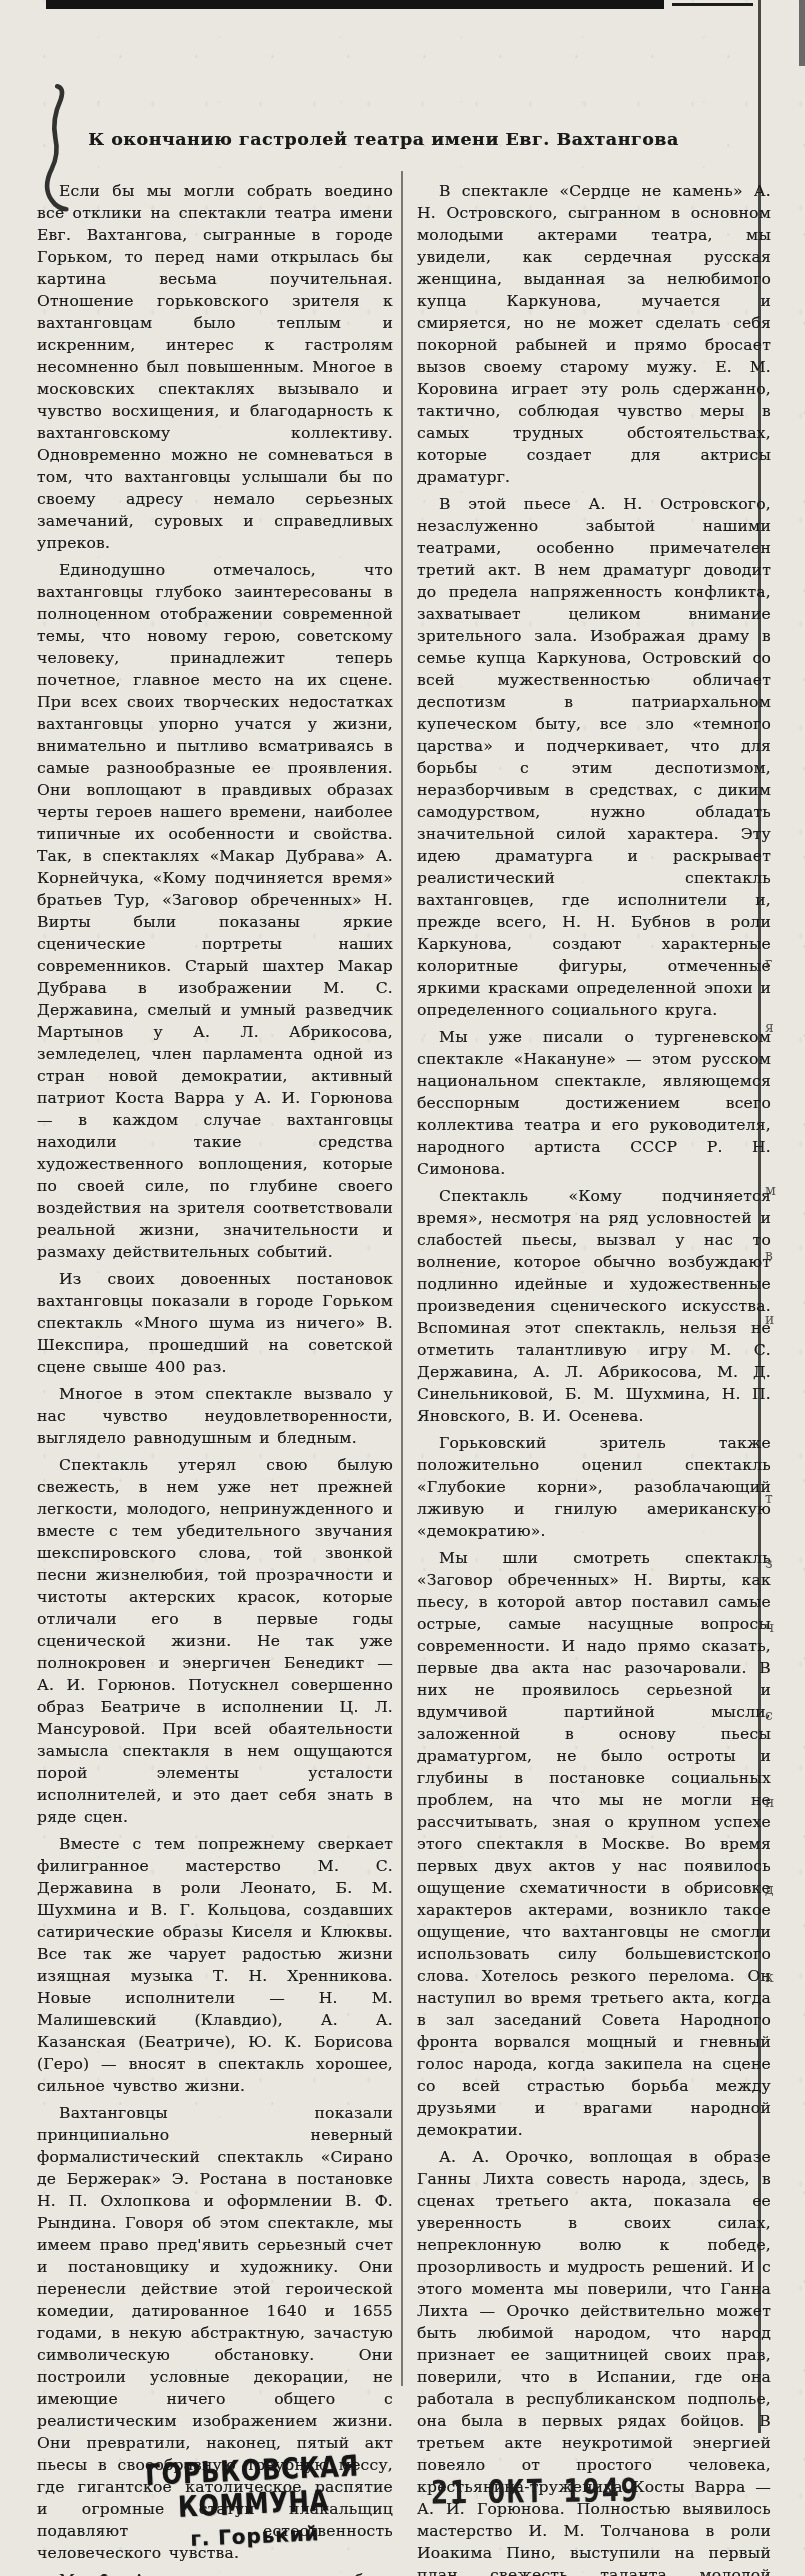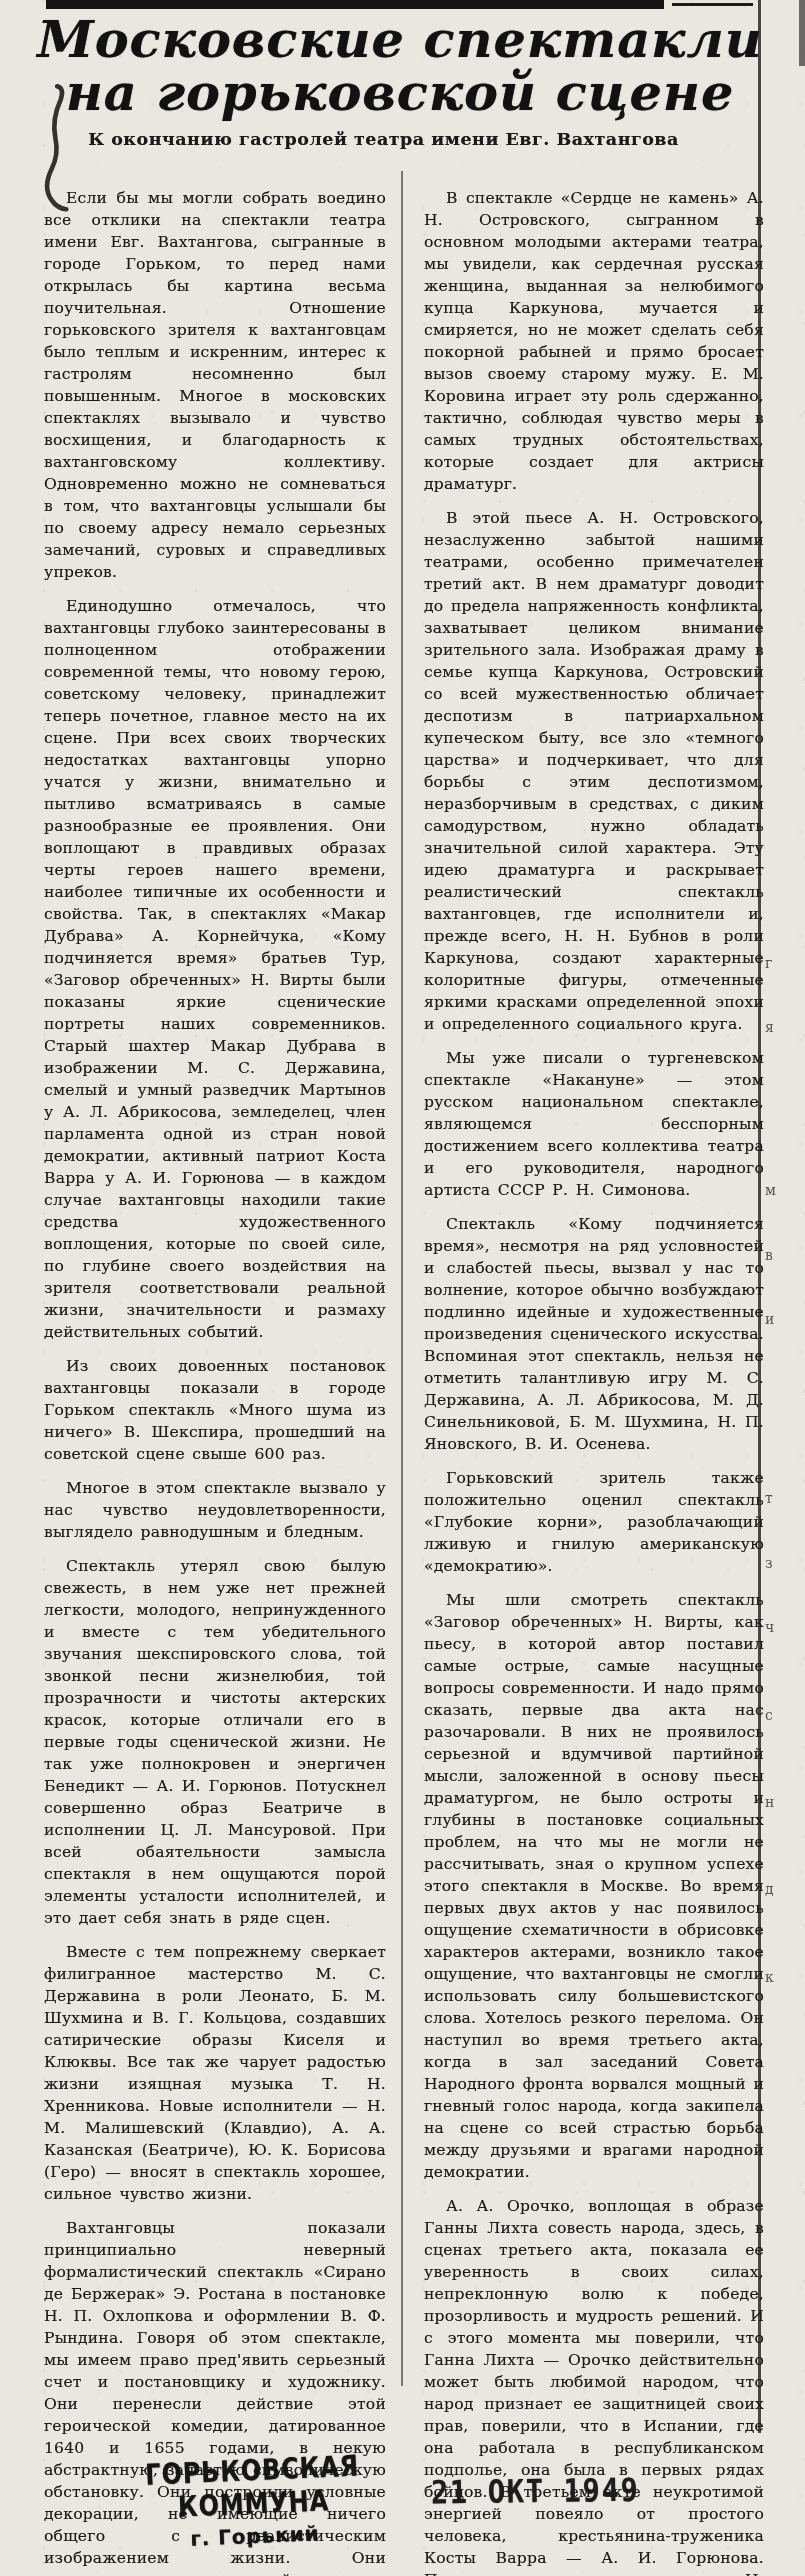--- a/index.html
+++ b/index.html
@@ -44,21 +44,21 @@
 
   .col{
     position:absolute;top:175px;
     font-size:15.6px;line-height:22px;
     color:#1b1b1b;text-align:justify;
     word-spacing:2.3px;letter-spacing:0.2px;
     text-shadow:0 0 0.6px rgba(10,10,10,.45);
   }
   #col-left{left:32px;width:366px;}
   #col-right{left:412px;width:364px;}
-  .col p{margin:12px;text-indent:22px;}
+  .col p{margin:5px;text-indent:22px;}
 
   .hand-mark{position:absolute;left:22px;top:79px;width:74px;height:156px;}
 
   .stamp-org{
     position:absolute;left:88px;top:2458px;width:331px;
     transform:rotate(-2.5deg);
     color:#161616;text-align:center;
     font-family:"DejaVu Sans", sans-serif;
     text-shadow:0 0 0.9px rgba(0,0,0,.6), 0.9px 0.9px 0 rgba(0,0,0,.12);
   }
@@ -90,31 +90,27 @@
   <div class="rule-top-thick"></div>
   <div class="rule-top-thin"></div>
   <div class="rule-right"></div>
   <div class="rule-corner"></div>
   <div class="rule-center"></div>
 
   <svg class="hand-mark" viewBox="0 0 80 170">
     <path d="M38,8 q8,2 4,14 q-10,22 -6,42 q4,18 -4,34 q-10,20 0,34 q6,9 16,10" fill="none" stroke="#1e1e1e" stroke-width="5" stroke-linecap="round" opacity=".9"></path>
   </svg>
 
-  <div class="title">
-    <div>Московские спектакли</div>
-    <div>на горьковской сцене</div>
-  </div>
 
   <div class="subtitle">К окончанию гастролей театра имени Евг. Вахтангова</div>
 
   <div class="col" id="col-left">
     <p>Если бы мы могли собрать воедино все отклики на спектакли театра имени Евг. Вахтангова, сыгранные в городе Горьком, то перед нами открылась бы картина весьма поучительная. Отношение горьковского зрителя к вахтанговцам было теплым и искренним, интерес к гастролям несомненно был повышенным. Многое в московских спектаклях вызывало и чувство восхищения, и благодарность к вахтанговскому коллективу. Одновременно можно не сомневаться в том, что вахтанговцы услышали бы по своему адресу немало серьезных замечаний, суровых и справедливых упреков.</p>
     <p>Единодушно отмечалось, что вахтанговцы глубоко заинтересованы в полноценном отображении современной темы, что новому герою, советскому человеку, принадлежит теперь почетное, главное место на их сцене. При всех своих творческих недостатках вахтанговцы упорно учатся у жизни, внимательно и пытливо всматриваясь в самые разнообразные ее проявления. Они воплощают в правдивых образах черты героев нашего времени, наиболее типичные их особенности и свойства. Так, в спектаклях «Макар Дубрава» А. Корнейчука, «Кому подчиняется время» братьев Тур, «Заговор обреченных» Н. Вирты были показаны яркие сценические портреты наших современников. Старый шахтер Макар Дубрава в изображении М. С. Державина, смелый и умный разведчик Мартынов у А. Л. Абрикосова, земледелец, член парламента одной из стран новой демократии, активный патриот Коста Варра у А. И. Горюнова — в каждом случае вахтанговцы находили такие средства художественного воплощения, которые по своей силе, по глубине своего воздействия на зрителя соответствовали реальной жизни, значительности и размаху действительных событий.</p>
-    <p>Из своих довоенных постановок вахтанговцы показали в городе Горьком спектакль «Много шума из ничего» В. Шекспира, прошедший на советской сцене свыше 600 раз.</p>
+    <p>Из своих довоенных постановок вахтанговцы показали в городе Горьком спектакль «Много шума из ничего» В. Шекспира, прошедший на советской сцене свыше 400 раз.</p>
     <p>Многое в этом спектакле вызвало у нас чувство неудовлетворенности, выглядело равнодушным и бледным.</p>
     <p>Спектакль утерял свою былую свежесть, в нем уже нет прежней легкости, молодого, непринужденного и вместе с тем убедительного звучания шекспировского слова, той звонкой песни жизнелюбия, той прозрачности и чистоты актерских красок, которые отличали его в первые годы сценической жизни. Не так уже полнокровен и энергичен Бенедикт — А. И. Горюнов. Потускнел совершенно образ Беатриче в исполнении Ц. Л. Мансуровой. При всей обаятельности замысла спектакля в нем ощущаются порой элементы усталости исполнителей, и это дает себя знать в ряде сцен.</p>
     <p>Вместе с тем попрежнему сверкает филигранное мастерство М. С. Державина в роли Леонато, Б. М. Шухмина и В. Г. Кольцова, создавших сатирические образы Киселя и Клюквы. Все так же чарует радостью жизни изящная музыка Т. Н. Хренникова. Новые исполнители — Н. М. Малишевский (Клавдио), А. А. Казанская (Беатриче), Ю. К. Борисова (Геро) — вносят в спектакль хорошее, сильное чувство жизни.</p>
     <p>Вахтанговцы показали принципиально неверный формалистический спектакль «Сирано де Бержерак» Э. Ростана в постановке Н. П. Охлопкова и оформлении В. Ф. Рындина. Говоря об этом спектакле, мы имеем право пред'явить серьезный счет и постановщику и художнику. Они перенесли действие этой героической комедии, датированное 1640 и 1655 годами, в некую абстрактную, зачастую символическую обстановку. Они построили условные декорации, не имеющие ничего общего с реалистическим изображением жизни. Они превратили, наконец, пятый акт пьесы в своеобразную траурную мессу, где гигантское католическое распятие и огромные статуи плакальщиц подавляют естественность человеческого чувства.</p>
     <p>М. Ф. Астангов, тонко и глубоко играющий сложнейшую роль Сирано, на наш взгляд, вполне справедливо вступает в спор с постановщиком и художником, обнаруживая средствами реализма все то, что отличает бодрость, любовь к жизни, доблесть Сирано — этого «рожденного с солнцем в крови» мыслителя и поэта, воина и ученого XVII столетия, все то, что противоречит окружающей его феодально-дворянской среде.</p>
 
   </div>
 
   <div class="col" id="col-right">
     <p>В спектакле «Сердце не камень» А. Н. Островского, сыгранном в основном молодыми актерами театра, мы увидели, как сердечная русская женщина, выданная за нелюбимого купца Каркунова, мучается и смиряется, но не может сделать себя покорной рабыней и прямо бросает вызов своему старому мужу. Е. М. Коровина играет эту роль сдержанно, тактично, соблюдая чувство меры в самых трудных обстоятельствах, которые создает для актрисы драматург.</p>

